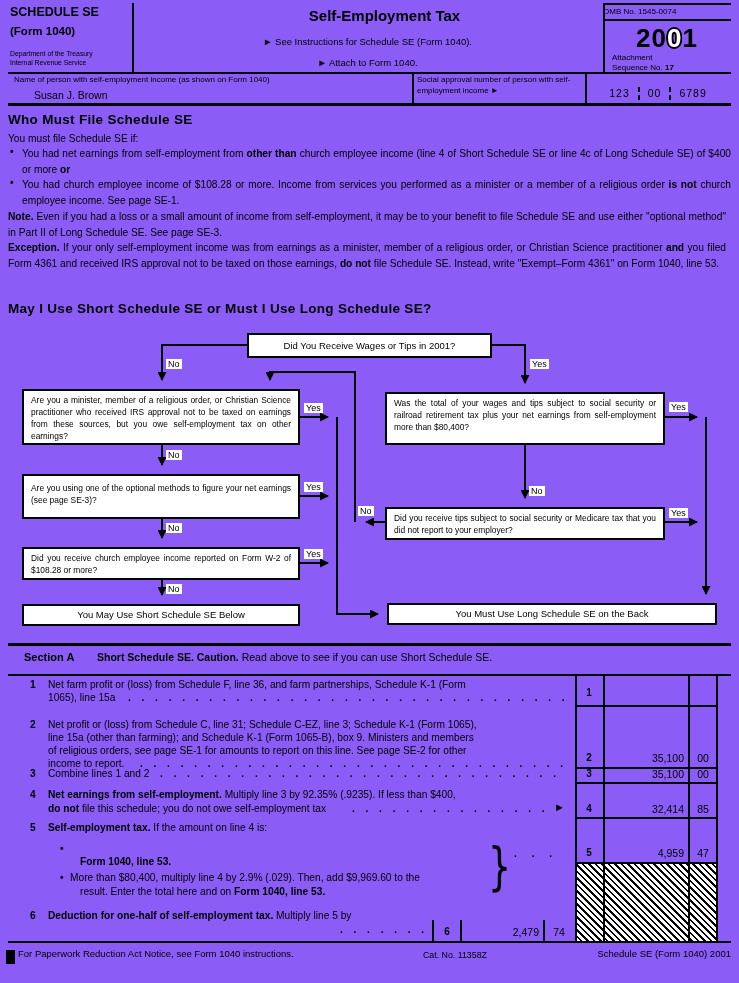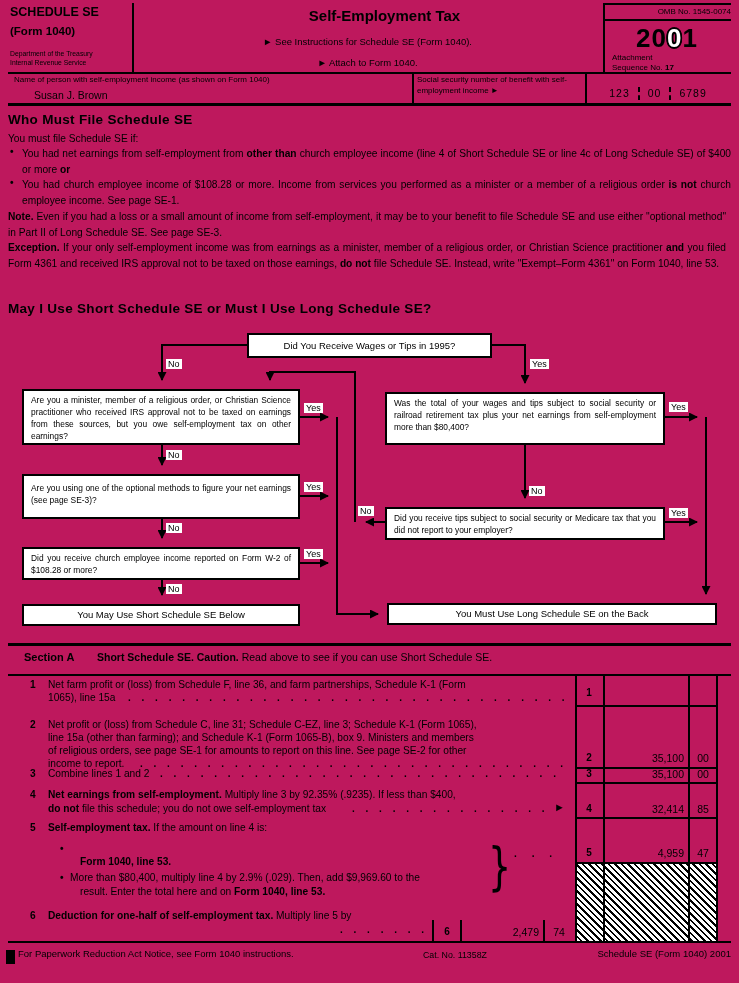--- a/index.html
+++ b/index.html
@@ -1,16 +1,16 @@
 <!DOCTYPE html>
 <html><head>
 <meta charset="utf-8">
 <style>
   html,body{margin:0;padding:0;background:#e8e8e8;}
-  .page{position:relative;width:739px;height:983px;background:#be185d;color:#000;
+  .page{position:relative;width:739px;height:983px;background:#8b5cf6;color:#000;
         font-family:"Liberation Sans","DejaVu Sans",sans-serif;overflow:hidden;}
   .tx{position:absolute;font-size:10.2px;line-height:1.25;white-space:nowrap;}
   .wrap{white-space:normal;}
   .ln{position:absolute;background:#000;display:block;}
   .box{position:absolute;border:2px solid #000;background:#fff;box-sizing:border-box;
        font-size:8.4px;line-height:1.42;padding:4px 7px;text-align:justify;}
   .cen{display:flex;align-items:center;justify-content:center;text-align:center;padding:0 4px;}
   .lbl{position:absolute;font-size:9px;background:#fff;padding:0 2px;}
   .leader{position:absolute;overflow:hidden;height:13px;font-size:10px;font-weight:bold;
           letter-spacing:4px;white-space:nowrap;}
@@ -31,34 +31,34 @@
 
   <div class="tx" style="left:10px;top:5px;font-size:12.5px;font-weight:bold">SCHEDULE SE</div>
   <div class="tx" style="left:10px;top:24px;font-size:11.5px;font-weight:bold">(Form 1040)</div>
   <div class="tx" style="left:10px;top:50px;font-size:6.8px">Department of the Treasury</div>
   <div class="tx" style="left:10px;top:59px;font-size:6.8px">Internal Revenue Service</div>
 
   <div class="tx" style="left:132px;top:7px;width:505px;text-align:center;font-size:15px;font-weight:bold">Self-Employment Tax</div>
   <div class="tx" style="left:132px;top:36px;width:471px;text-align:center;font-size:9.5px">► See Instructions for Schedule SE (Form 1040).</div>
   <div class="tx" style="left:132px;top:57px;width:471px;text-align:center;font-size:9.5px">► Attach to Form 1040.</div>
 
-  <div class="tx" style="left:603px;top:7px;width:128px;text-align:right;font-size:8px">OMB No. 1545-0074</div>
+  <div class="tx" style="left:603px;top:7px;width:128px;text-align:left;font-size:8px">OMB No. 1545-0074</div>
   <div class="tx" style="left:603px;top:22px;width:128px;text-align:center;font-size:26px;font-weight:bold;letter-spacing:1px"><span>2</span><span>0</span><span class="hollow">0</span><span>1</span></div>
   <div class="tx" style="left:612px;top:53px;font-size:8px">Attachment</div>
   <div class="tx" style="left:612px;top:63px;font-size:8px"><span>Sequence No. </span><b>17</b></div>
 
   <i class="ln" style="left:603px;top:3px;width:128px;height:2px"></i>
   <i class="ln" style="left:132px;top:3px;width:2px;height:69px"></i>
   <i class="ln" style="left:603px;top:3px;width:2px;height:69px"></i>
   <i class="ln" style="left:603px;top:19px;width:128px;height:2px"></i>
   <i class="ln" style="left:8px;top:72px;width:723px;height:2px"></i>
 
   <div class="tx" style="left:14px;top:75px;font-size:8px">Name of person with self-employment income (as shown on Form 1040)</div>
   <div class="tx" style="left:34px;top:89px;font-size:10.5px">Susan J. Brown</div>
-  <div class="tx wrap" style="left:417px;top:75px;width:162px;font-size:8px;line-height:1.35">Social security number of benefit with self-employment income ►</div>
+  <div class="tx wrap" style="left:417px;top:75px;width:162px;font-size:8px;line-height:1.35">Social approval number of person with self-employment income ►</div>
   <div style="position:absolute;left:587px;top:84px;width:142px;height:18px;display:flex;align-items:center;justify-content:center;font-size:10.5px;letter-spacing:1px">
     <span>123</span>
     <span style="border-left:2px dashed #000;height:13px;margin:0 8px"></span>
     <span>00</span>
     <span style="border-left:2px dashed #000;height:13px;margin:0 8px"></span>
     <span>6789</span>
   </div>
   <i class="ln" style="left:412px;top:72px;width:2px;height:33px"></i>
   <i class="ln" style="left:585px;top:72px;width:2px;height:33px"></i>
   <i class="ln" style="left:8px;top:103px;width:723px;height:3px"></i>
@@ -93,21 +93,21 @@
       <path d="M162,580 V595" marker-end="url(#ah)"></path>
       <path d="M665,417 H697" marker-end="url(#ah)"></path>
       <path d="M706,417 V594" marker-end="url(#ah)"></path>
       <path d="M525,445 V498" marker-end="url(#ah)"></path>
       <path d="M665,522 H697" marker-end="url(#ah)"></path>
       <path d="M385,522 H366" marker-end="url(#ah)"></path>
       <path d="M355,522 V372 H270 V380" marker-end="url(#ah)"></path>
     </g>
   </svg>
 
-  <div class="box cen" style="left:247px;top:333px;width:245px;height:25px;font-size:9.5px">Did You Receive Wages or Tips in 1995?</div>
+  <div class="box cen" style="left:247px;top:333px;width:245px;height:25px;font-size:9.5px">Did You Receive Wages or Tips in 2001?</div>
   <div class="box" style="left:22px;top:389px;width:278px;height:56px">Are you a minister, member of a religious order, or Christian Science practitioner who received IRS approval not to be taxed on earnings from these sources, but you owe self-employment tax on other earnings?</div>
   <div class="box" style="left:22px;top:474px;width:278px;height:45px;padding-top:7px">Are you using one of the optional methods to figure your net earnings (see page SE-3)?</div>
   <div class="box" style="left:22px;top:547px;width:278px;height:33px">Did you receive church employee income reported on Form W-2 of $108.28 or more?</div>
   <div class="box cen" style="left:22px;top:604px;width:278px;height:22px;font-size:9.5px">You May Use Short Schedule SE Below</div>
   <div class="box" style="left:385px;top:392px;width:280px;height:53px">Was the total of your wages and tips subject to social security or railroad retirement tax plus your net earnings from self-employment more than $80,400?</div>
   <div class="box cen" style="left:387px;top:603px;width:330px;height:22px;font-size:9.5px">You Must Use Long Schedule SE on the Back</div>
   <div class="box" style="left:385px;top:507px;width:280px;height:33px">Did you receive tips subject to social security or Medicare tax that you did not report to your employer?</div>
 
   <span class="lbl" style="left:166px;top:359px">No</span>
   <span class="lbl" style="left:530px;top:359px">Yes</span>

